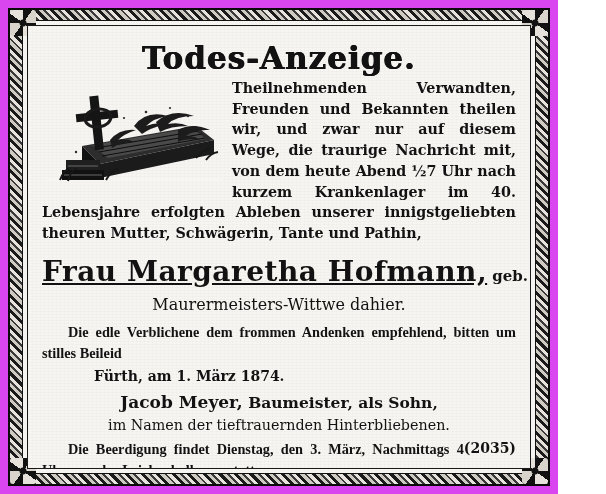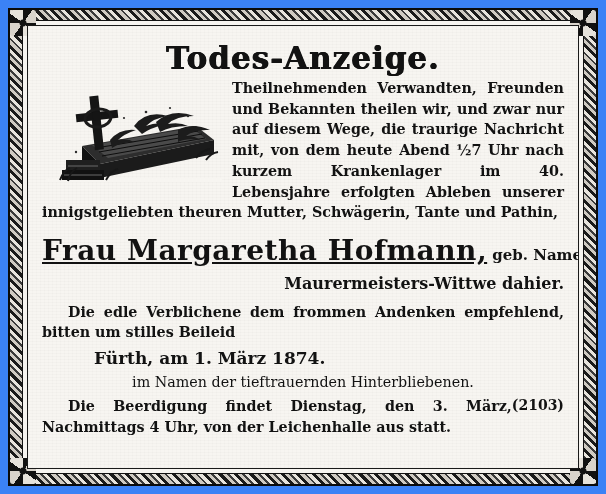--- a/index.html
+++ b/index.html
@@ -2,23 +2,23 @@
 <html><head>
 <meta charset="utf-8">
 <style>
   html, body {
     margin: 0;
     padding: 0;
     background: #ffffff;
   }
   #page {
     position: relative;
-    width: 606px;
+    width: 558px;
     height: 494px;
-    background: #3b82f6;
+    background: #d946ef;
     overflow: hidden;
     font-family: "DejaVu Serif", serif;
   }
 
   
   .frame-outer {
     position: absolute;
     left: 8px;
     top: 8px;
     right: 8px;
@@ -132,37 +132,38 @@
     font-size: 28px;
     font-weight: bold;
     letter-spacing: 0.5px;
     text-decoration: underline;
   }
   .name-suffix {
     font-size: 15px;
     font-weight: bold;
   }
   .subtitle {
-    text-align: right;
+    text-align: center;
     font-size: 16px;
-    font-weight: bold;
+    font-weight: normal;
     margin: 2px 0 6px 0;
   }
 
   .para {
     font-size: 14.3px;
     line-height: 1.45;
     font-weight: bold;
     text-align: justify;
     margin: 3px 0;
+    font-family: Liberation Serif, serif;
   }
   .indent { text-indent: 26px; }
 
   .place-line {
-    font-size: 17px;
+    font-size: 14px;
     font-weight: bold;
     margin: 0 0 2px 52px;
   }
 
   .signature {
     text-align: center;
     font-size: 15.5px;
     font-weight: bold;
     margin: 3px 0 0 0;
   }
@@ -276,24 +277,28 @@
           <span class="name-main">Frau Margaretha Hofmann,</span>
           <span class="name-suffix">geb. Namen,</span>
         </div>
 
         <div class="subtitle">Maurermeisters-Wittwe dahier.</div>
 
         <div class="para indent">Die edle Verblichene dem frommen Andenken empfehlend, bitten um stilles Beileid</div>
 
         <div class="place-line">Fürth, am 1. März 1874.</div>
 
+        <div class="signature">
+          <span class="sig-name">Jacob Meyer,</span>
+          <span>Baumeister, als Sohn,</span>
+        </div>
 
         <div class="sig-sub">im Namen der tieftrauernden Hinterbliebenen.</div>
 
         <div class="last-block">
-          <span class="ref">(2103)</span>
+          <span class="ref">(2035)</span>
           <div class="para indent">Die Beerdigung findet Dienstag, den 3. März, Nachmittags 4 Uhr, von der Leichenhalle aus statt.</div>
         </div>
 
       </div>
     </div>
   </div>
 </div>
 
 </body></html>

